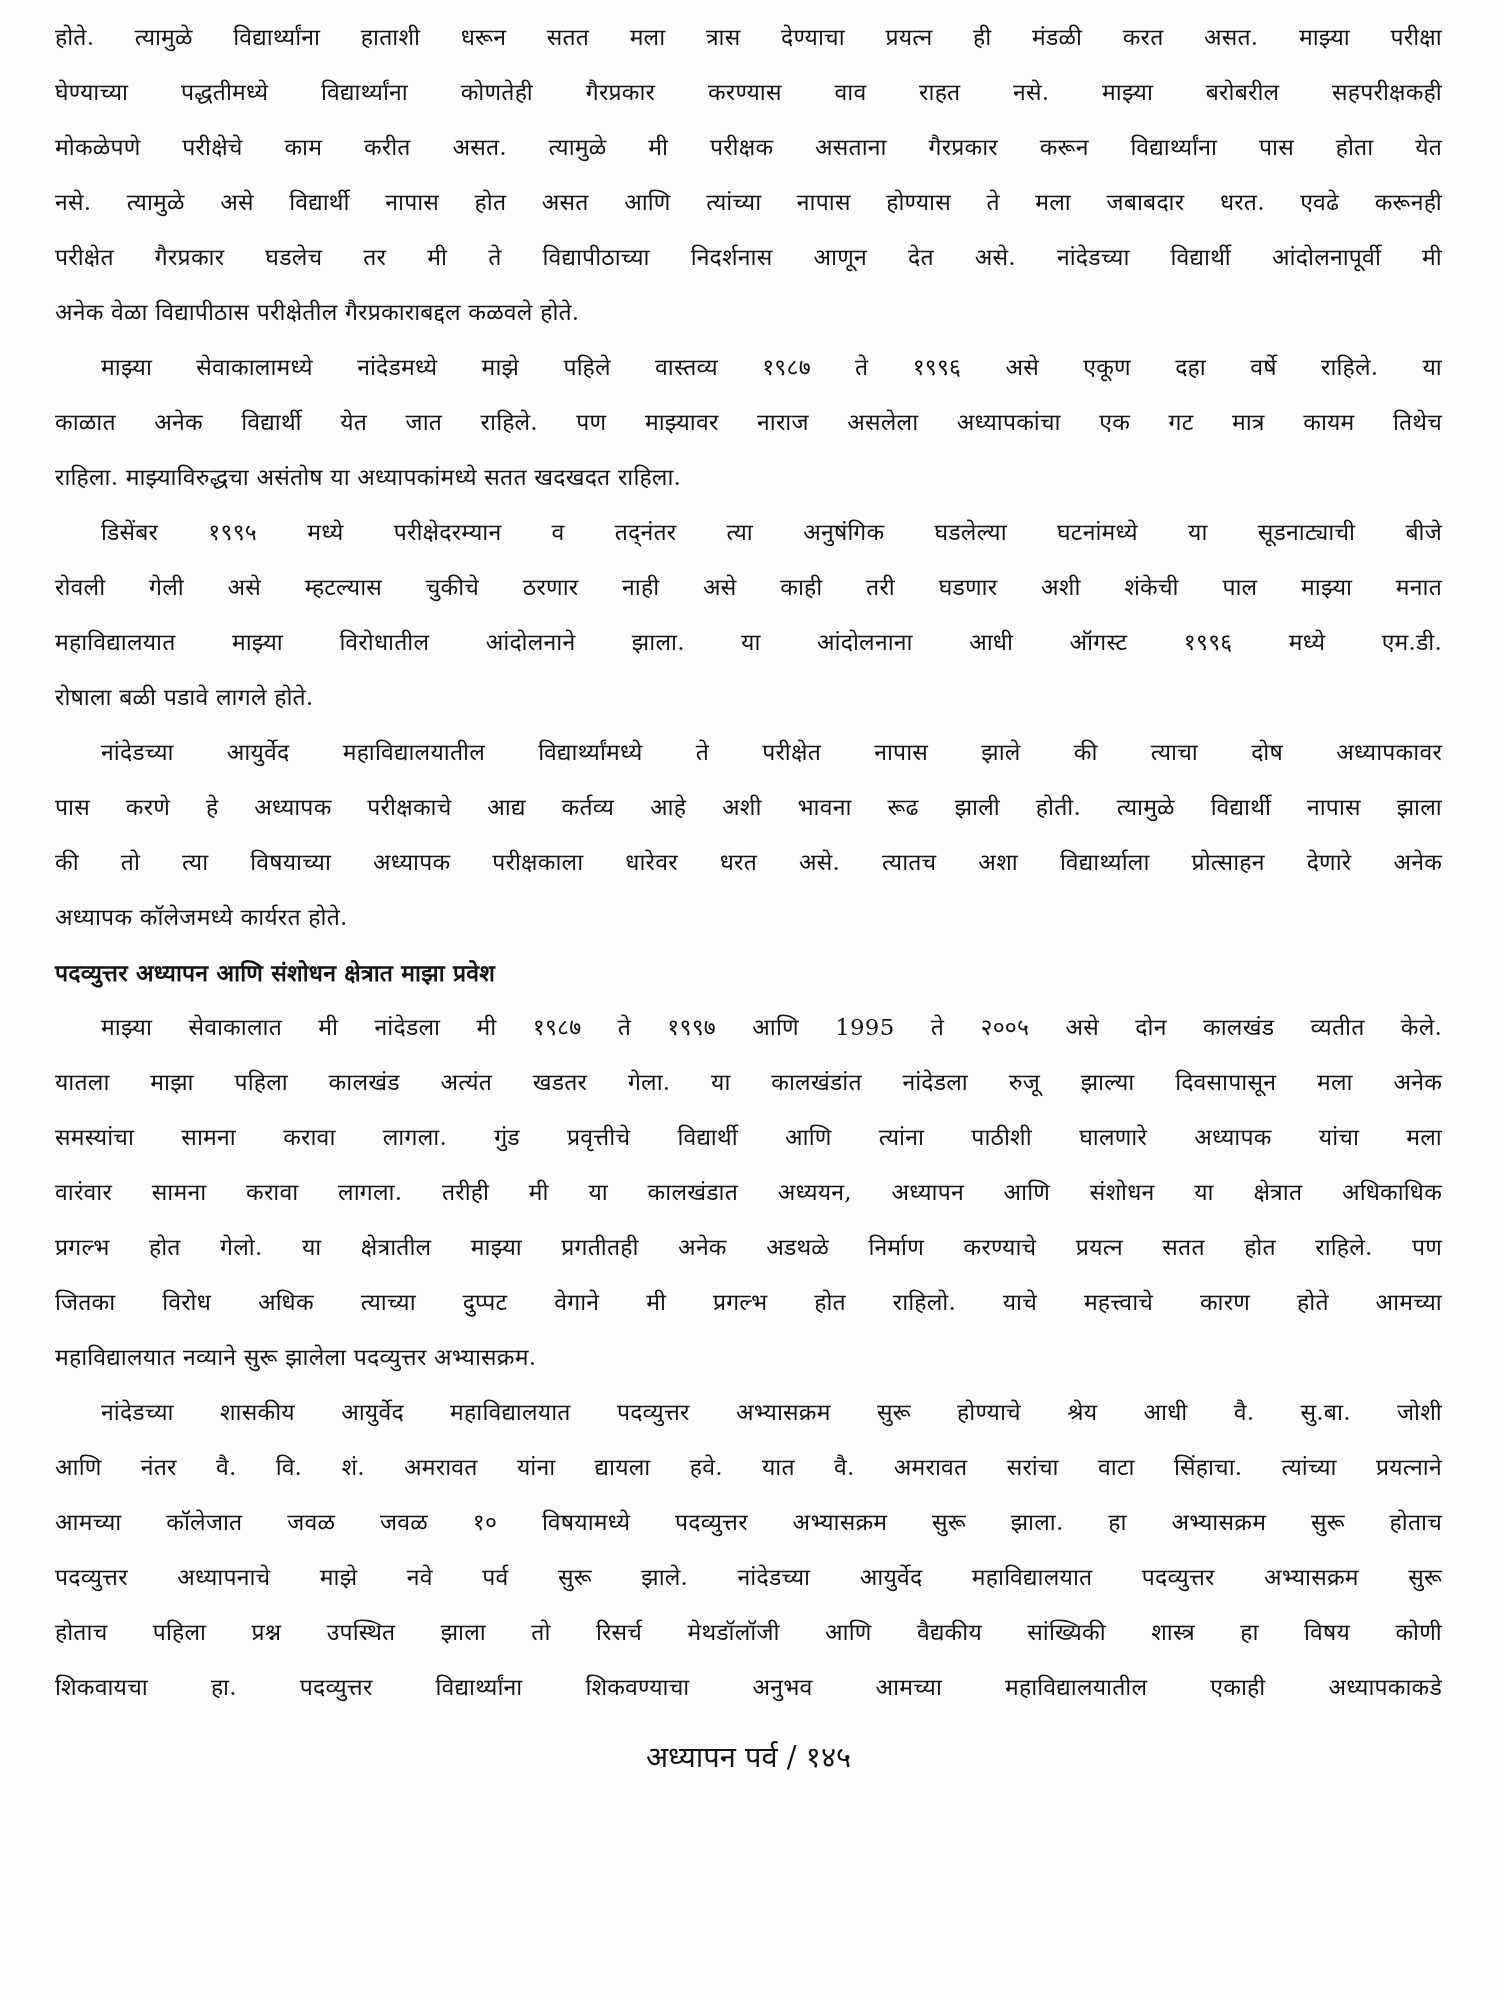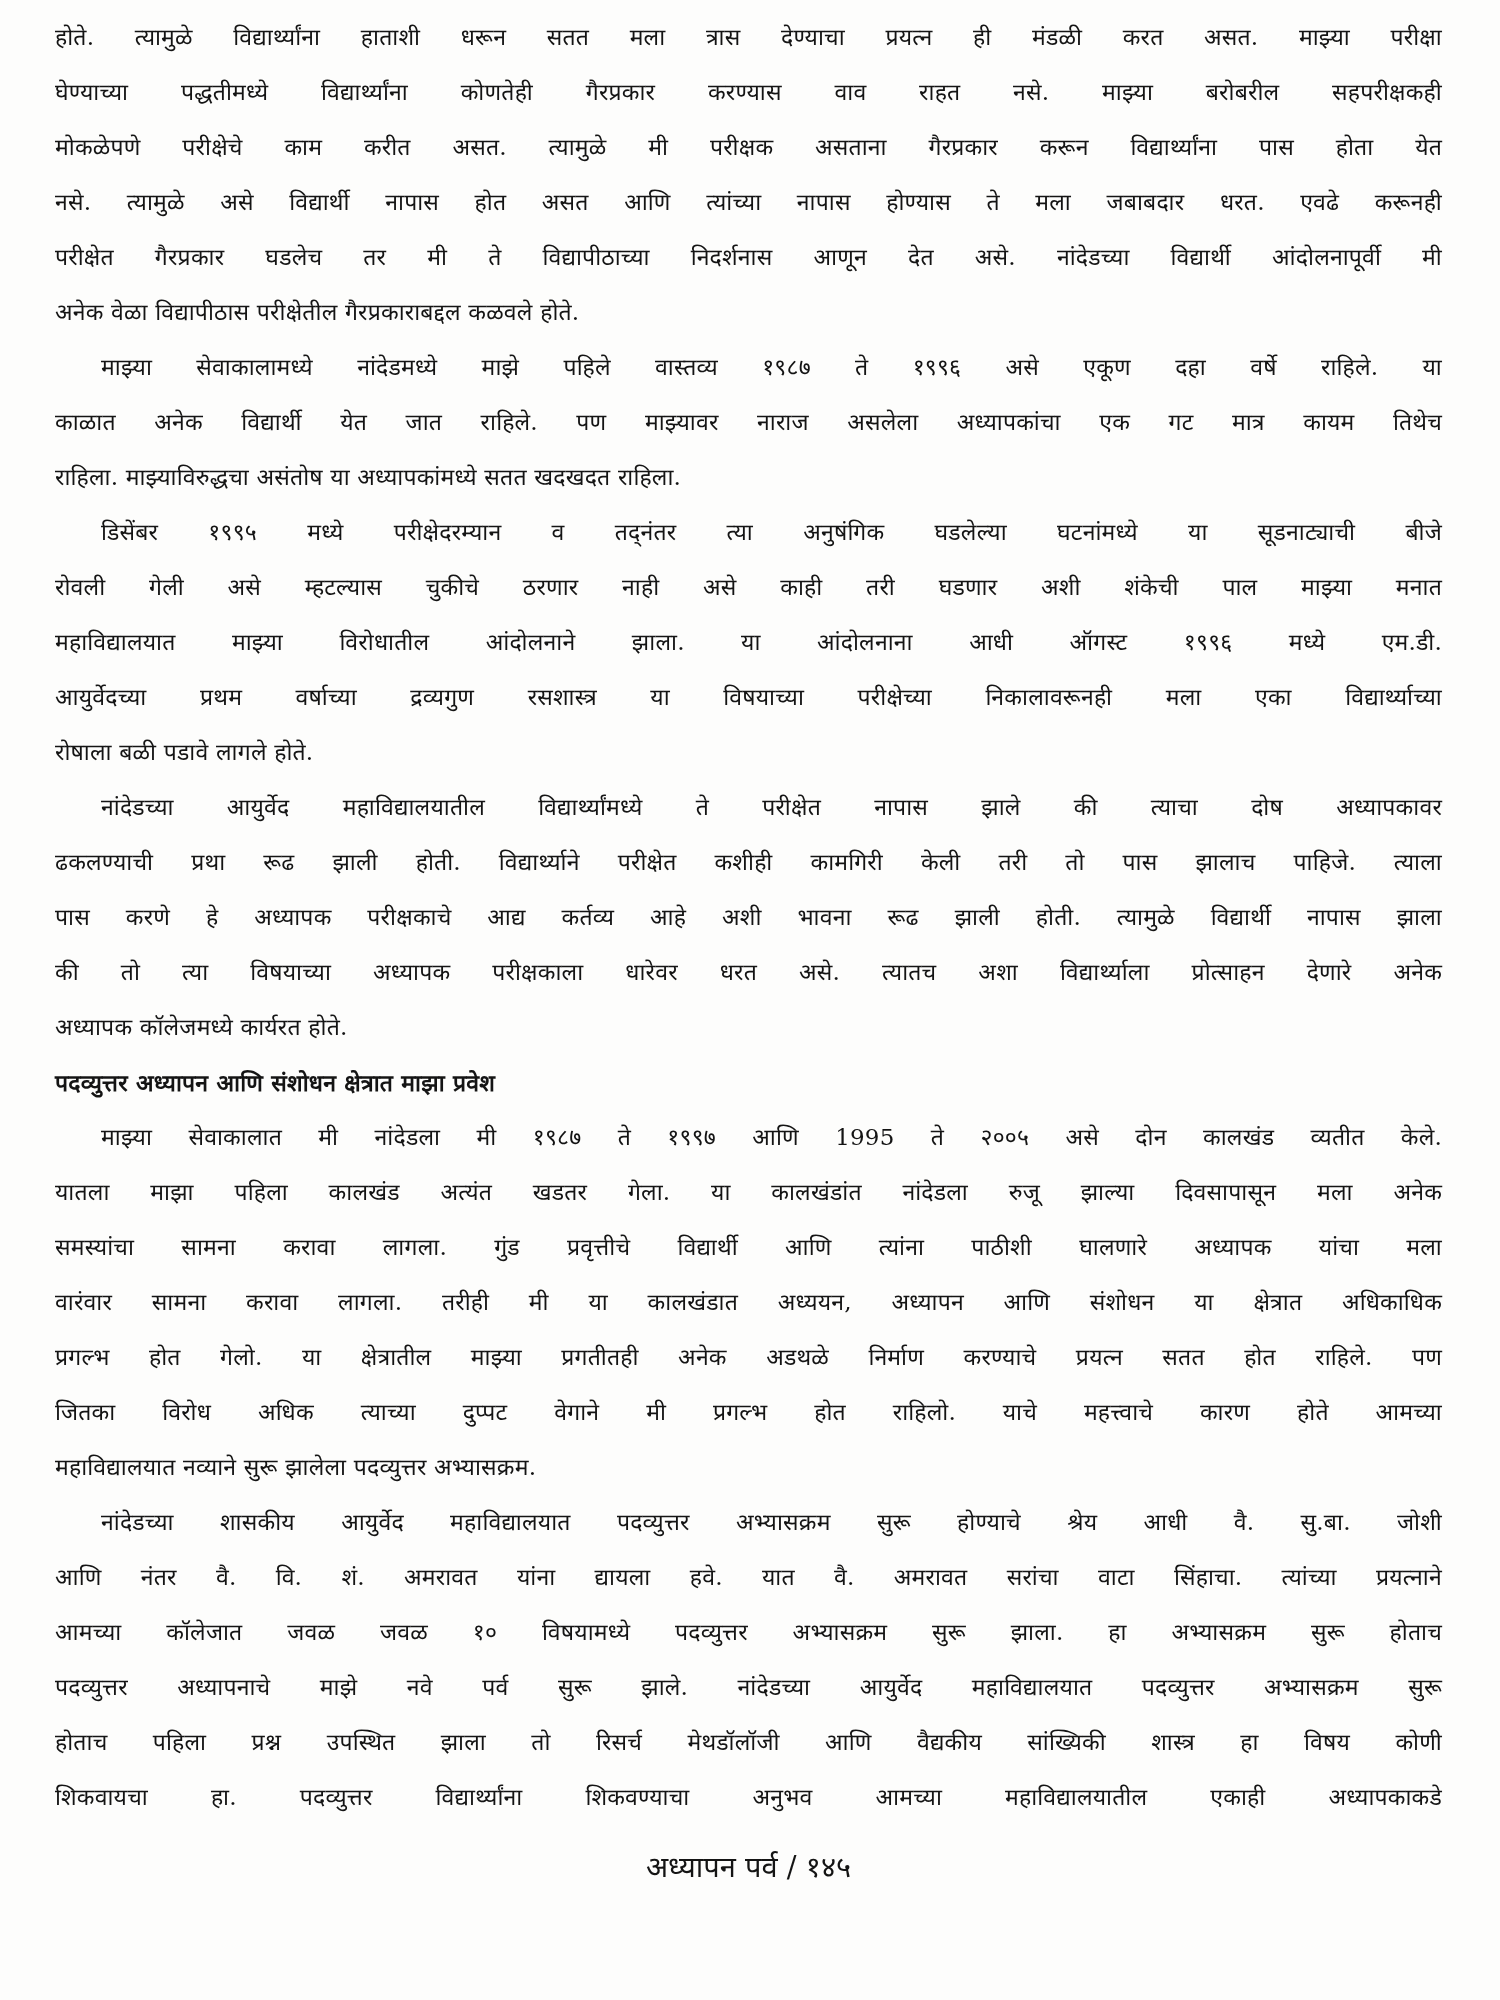--- a/index.html
+++ b/index.html
@@ -61,26 +61,24 @@
       </div>
       <div class="paragraph">
         <div class="line indent">माझ्या सेवाकालामध्ये नांदेडमध्ये माझे पहिले वास्तव्य १९८७ ते १९९६ असे एकूण दहा वर्षे राहिले. या</div>
         <div class="line">काळात अनेक विद्यार्थी येत जात राहिले. पण माझ्यावर नाराज असलेला अध्यापकांचा एक गट मात्र कायम तिथेच</div>
         <div class="line line-end">राहिला. माझ्याविरुद्धचा असंतोष या अध्यापकांमध्ये सतत खदखदत राहिला.</div>
       </div>
       <div class="paragraph">
         <div class="line indent">डिसेंबर १९९५ मध्ये परीक्षेदरम्यान व तद्नंतर त्या अनुषंगिक घडलेल्या घटनांमध्ये या सूडनाट्याची बीजे</div>
         <div class="line">रोवली गेली असे म्हटल्यास चुकीचे ठरणार नाही असे काही तरी घडणार अशी शंकेची पाल माझ्या मनात</div>
         <div class="line">महाविद्यालयात माझ्या विरोधातील आंदोलनाने झाला. या आंदोलनाना आधी ऑगस्ट १९९६ मध्ये एम.डी.</div>
-        <div class="line">आयुर्वेदच्या प्रथम वर्षाच्या द्रव्यगुण रसशास्त्र या विषयाच्या परीक्षेच्या निकालावरूनही मला एका विद्यार्थ्याच्या</div>
         <div class="line line-end">रोषाला बळी पडावे लागले होते.</div>
       </div>
       <div class="paragraph">
         <div class="line indent">नांदेडच्या आयुर्वेद महाविद्यालयातील विद्यार्थ्यांमध्ये ते परीक्षेत नापास झाले की त्याचा दोष अध्यापकावर</div>
-        <div class="line">ढकलण्याची प्रथा रूढ झाली होती. विद्यार्थ्याने परीक्षेत कशीही कामगिरी केली तरी तो पास झालाच पाहिजे. त्याला</div>
         <div class="line">पास करणे हे अध्यापक परीक्षकाचे आद्य कर्तव्य आहे अशी भावना रूढ झाली होती. त्यामुळे विद्यार्थी नापास झाला</div>
         <div class="line">की तो त्या विषयाच्या अध्यापक परीक्षकाला धारेवर धरत असे. त्यातच अशा विद्यार्थ्याला प्रोत्साहन देणारे अनेक</div>
         <div class="line line-end">अध्यापक कॉलेजमध्ये कार्यरत होते.</div>
       </div>
       <div class="paragraph heading">
         <div class="line line-end">पदव्युत्तर अध्यापन आणि संशोधन क्षेत्रात माझा प्रवेश</div>
       </div>
       <div class="paragraph">
         <div class="line indent">माझ्या सेवाकालात मी नांदेडला मी १९८७ ते १९९७ आणि 1995 ते २००५ असे दोन कालखंड व्यतीत केले.</div>
         <div class="line">यातला माझा पहिला कालखंड अत्यंत खडतर गेला. या कालखंडांत नांदेडला रुजू झाल्या दिवसापासून मला अनेक</div>

